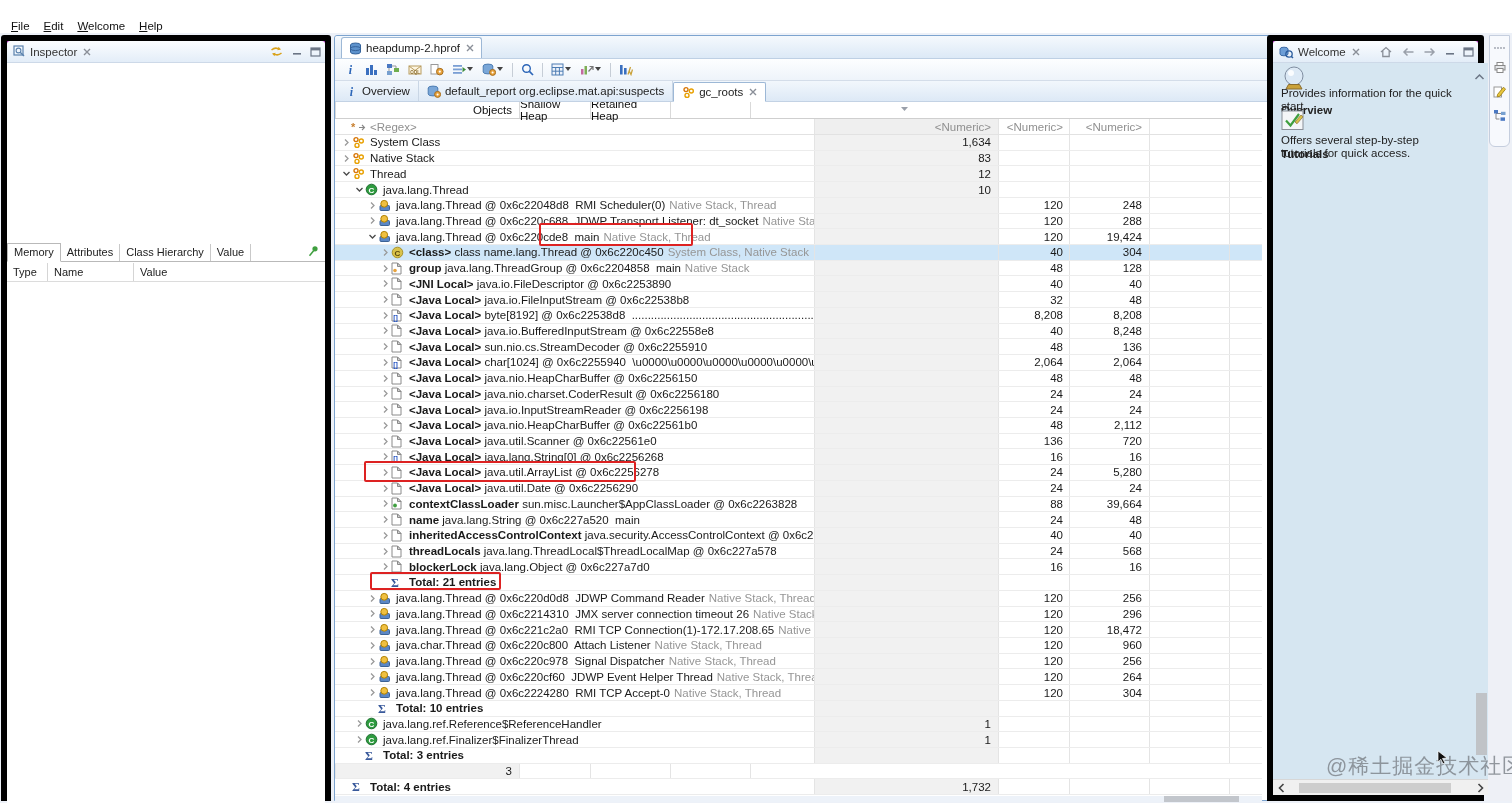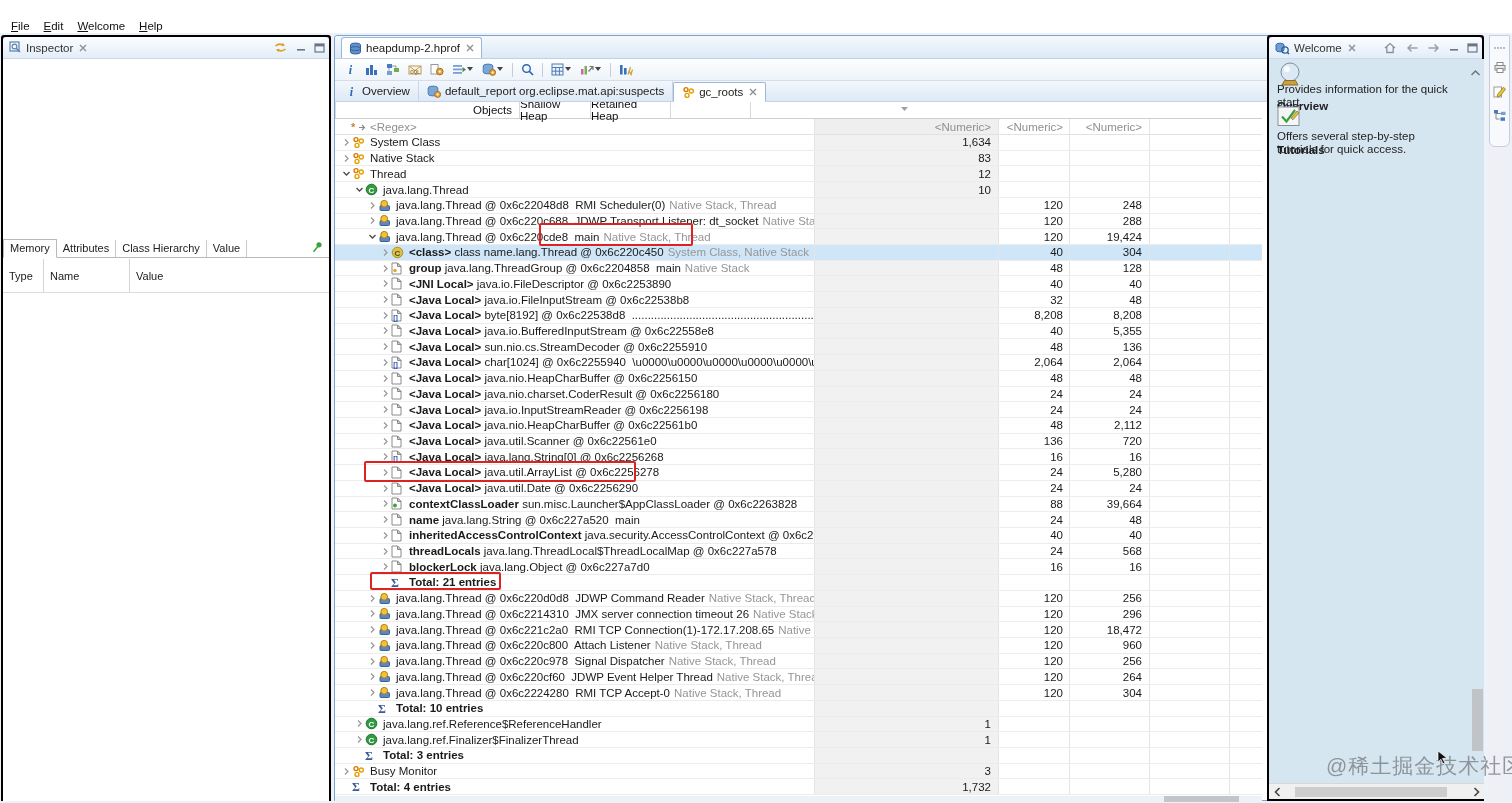--- a/index.html
+++ b/index.html
@@ -17,34 +17,34 @@
   .wctrl { width:38px; height:18px; display:flex; align-items:center; justify-content:center; color:#777; font-size:12px; }
   .glyph-min { width:9px; height:1px; background:#777; display:inline-block; }
   .glyph-restore { width:8px; height:7px; border:1px solid #777; position:relative; display:inline-block; }
   .glyph-restore:before { content:""; position:absolute; left:2px; top:-3px; width:8px; height:7px; border:1px solid #777; border-bottom:none; border-left:none; }
   
   .menubar { position:absolute; left:0; top:18px; width:1512px; height:15px; background:#fff; display:flex; align-items:center; padding-left:4px; }
   .menu-item { padding:0 7px; font-size:11.5px; color:#111; }
   .menu-item::first-letter { text-decoration:underline; }
   
   .bench { position:absolute; left:0; top:33px; width:1512px; height:770px; background:#edf1f8; }
-  .panel { position:absolute; background:#a21caf; border:2px solid #000000; border-radius:3px 3px 0 0; }
+  .panel { position:absolute; background:#a21caf; border:6px solid #000000; border-radius:3px 3px 0 0; }
   .phead { height:22px; background:linear-gradient(#fbfdff,#e3edf8); border-bottom:1px solid #cdd9e8; display:flex; align-items:center; position:relative; border-radius:3px 3px 0 0; }
   .ptab { display:flex; align-items:center; gap:4px; padding:0 6px; height:100%; font-size:11.5px; color:#333; }
   .tclose { display:inline-flex; margin-left:2px; }
   .phicons { position:absolute; right:4px; top:0; height:100%; display:flex; align-items:center; gap:8px; }
   .hicon { display:inline-flex; align-items:center; }
   
   .inspector { left:1px; top:2px; width:330px; height:766px; }
   .ibody { position:relative; width:100%; height:742px; background:#fff; }
   .itabs { position:absolute; left:0; top:180px; width:100%; height:19px; border-bottom:1px solid #b9b9b9; display:flex; align-items:flex-end; }
   .itab { padding:2px 6px 3px 6px; font-size:11px; color:#222; border-right:1px solid #c9c9c9; background:transparent; }
   .itab.active { background:#fff; border:1px solid #b9b9b9; border-bottom:1px solid #fff; margin-bottom:-1px; border-right:1px solid #b9b9b9; }
   .ipin { position:absolute; right:6px; top:182px; }
-  .icols { position:absolute; left:0; top:200px; width:100%; height:34px; border-bottom:1px solid #dcdcdc; display:flex; align-items:center; }
+  .icols { position:absolute; left:0; top:200px; width:100%; height:19px; border-bottom:1px solid #dcdcdc; display:flex; align-items:center; }
   .icol { padding-left:6px; font-size:11px; color:#222; height:100%; display:flex; align-items:center; }
   .icol + .icol { border-left:1px solid #d5d5d5; }
   
   .editor { position:absolute; left:334px; top:2px; width:1073px; height:766px; background:#fff; border:1px solid #7da4cf; border-radius:3px 3px 0 0; }
   .etabbar { height:23px; background:linear-gradient(#f5f9fd,#dce9f6); border-bottom:1px solid #bed0e4; position:relative; display:flex; align-items:flex-end; border-radius:3px 3px 0 0; }
   .etab { display:flex; align-items:center; gap:4px; height:21px; margin-left:6px; padding:0 7px; background:#fff; border:1px solid #9db8d6; border-bottom:none; border-radius:3px 3px 0 0; font-size:11.5px; color:#222; }
   .eicons { position:absolute; right:6px; top:4px; display:flex; gap:10px; align-items:center; }
   .etoolbar { height:22px; border-bottom:1px solid #d4dde9; background:linear-gradient(#fdfeff,#eef4fa); display:flex; align-items:center; padding-left:5px; position:relative; }
   .tbtn { display:inline-flex; align-items:center; padding:2px 3px; margin:0 1px; border-radius:2px; }
   .caret { margin-left:1px; display:inline-flex; }
@@ -717,21 +717,21 @@
                   <svg width="11" height="13">
                     <path d="M1 1 h5.5 l3.5 3.5 V12 H1 z" fill="#fff" stroke="#8a8a8a"></path>
                     <path d="M6.5 1 l3.5 3.5 H6.5 z" fill="#d8d8d8" stroke="#8a8a8a"></path>
                   </svg>
                 </span>
                 <span class="b">&lt;Java Local&gt;</span>
                 <span class="t"> java.io.BufferedInputStream @ 0x6c22558e8</span>
               </span>
               <span class="cell c-obj"></span>
               <span class="cell c-sh">40</span>
-              <span class="cell c-ret">5,355</span>
+              <span class="cell c-ret">8,248</span>
               <span class="cell c-sp"></span>
               <span class="cell c-rest"></span>
             </div>
             <div class="trow">
               <span class="cell cname">
                 <span class="ind" style="width: 45px;"></span>
                 <span class="arw">
                   <svg width="9" height="9">
                     <polyline points="3,1.5 6,4.5 3,7.5" fill="none" stroke="#9a9a9a" stroke-width="1.3"></polyline>
                   </svg>
@@ -1169,21 +1169,21 @@
                   <svg width="9" height="9">
                     <polyline points="3,1.5 6,4.5 3,7.5" fill="none" stroke="#9a9a9a" stroke-width="1.3"></polyline>
                   </svg>
                 </span>
                 <span class="ric">
                   <svg width="13" height="13">
                     <rect x="2" y="6.5" width="9.5" height="5" rx="1" fill="#5b87c5" stroke="#3c6295"></rect>
                     <circle cx="6.2" cy="4.8" r="3.4" fill="#f0c040" stroke="#b08000"></circle>
                   </svg>
                 </span>
-                <span class="t">java.lang.Thread @ 0x6c220c800  Attach Listener</span>
+                <span class="t">java.char.Thread @ 0x6c220c800  Attach Listener</span>
                 <span class="g">Native Stack, Thread</span>
               </span>
               <span class="cell c-obj"></span>
               <span class="cell c-sh">120</span>
               <span class="cell c-ret">960</span>
               <span class="cell c-sp"></span>
               <span class="cell c-rest"></span>
             </div>
             <div class="trow">
               <span class="cell cname">
@@ -1326,36 +1326,20 @@
                 </span>
                 <span class="b">Total: 3 entries</span>
               </span>
               <span class="cell c-obj"></span>
               <span class="cell c-sh"></span>
               <span class="cell c-ret"></span>
               <span class="cell c-sp"></span>
               <span class="cell c-rest"></span>
             </div>
             <div class="trow">
-              <span class="cell cname">
-                <span class="ind" style="width: 6px;"></span>
-                <span class="arw">
-                  <svg width="9" height="9">
-                    <polyline points="3,1.5 6,4.5 3,7.5" fill="none" stroke="#9a9a9a" stroke-width="1.3"></polyline>
-                  </svg>
-                </span>
-                <span class="ric">
-                  <svg width="13" height="13">
-                    <circle cx="4" cy="3.6" r="2" fill="none" stroke="#d9780a" stroke-width="1.4"></circle>
-                    <circle cx="9.3" cy="5" r="2" fill="none" stroke="#e8a000" stroke-width="1.4"></circle>
-                    <circle cx="5" cy="9.4" r="2" fill="none" stroke="#e8a000" stroke-width="1.4"></circle>
-                  </svg>
-                </span>
-                <span class="t">Busy Monitor</span>
-              </span>
               <span class="cell c-obj">3</span>
               <span class="cell c-sh"></span>
               <span class="cell c-ret"></span>
               <span class="cell c-sp"></span>
               <span class="cell c-rest"></span>
             </div>
             <div class="trow">
               <span class="cell cname">
                 <span class="ind" style="width: 6px;"></span>
                 <span class="arw"></span>

